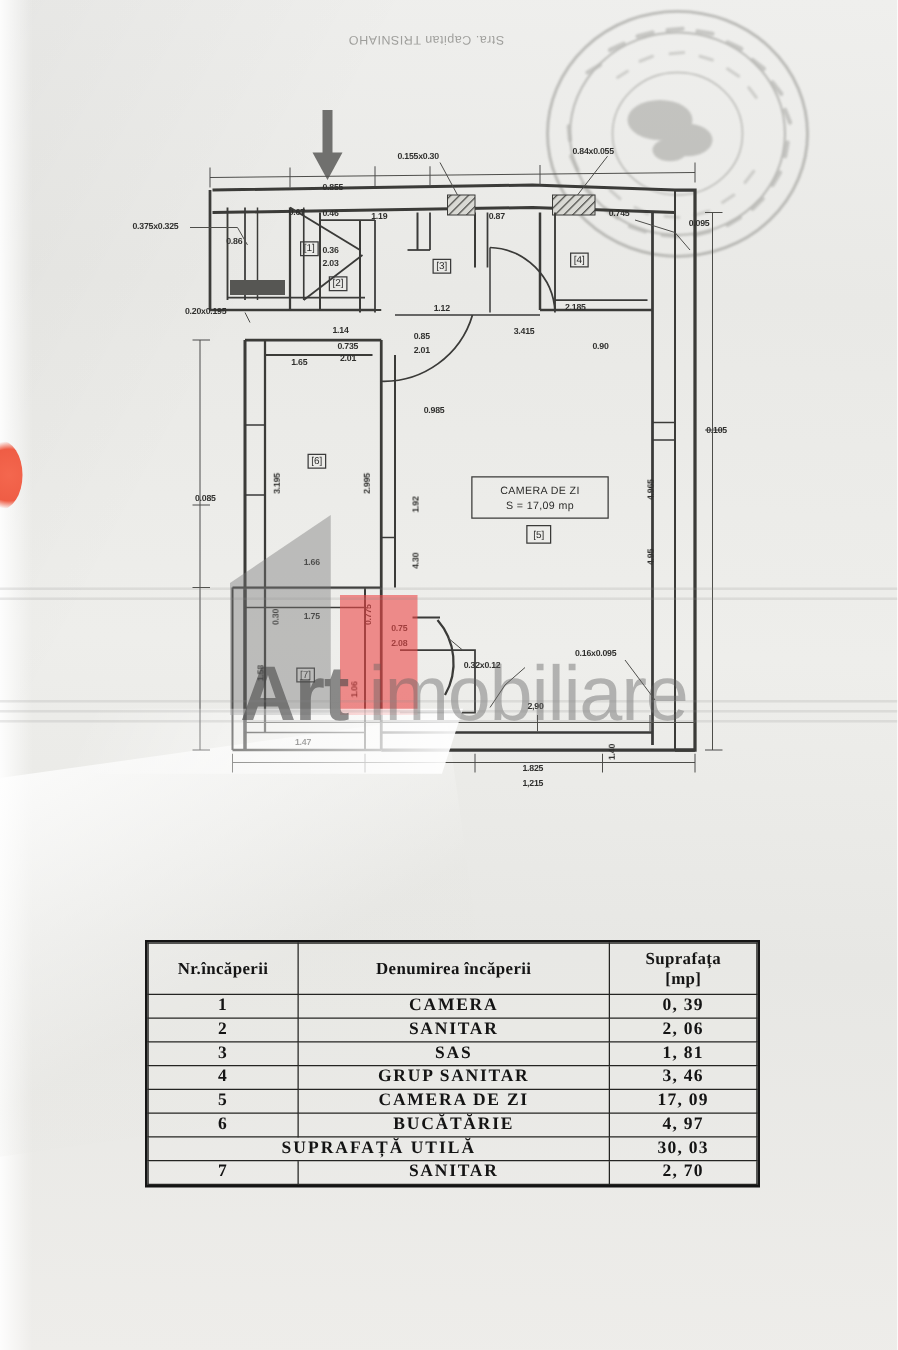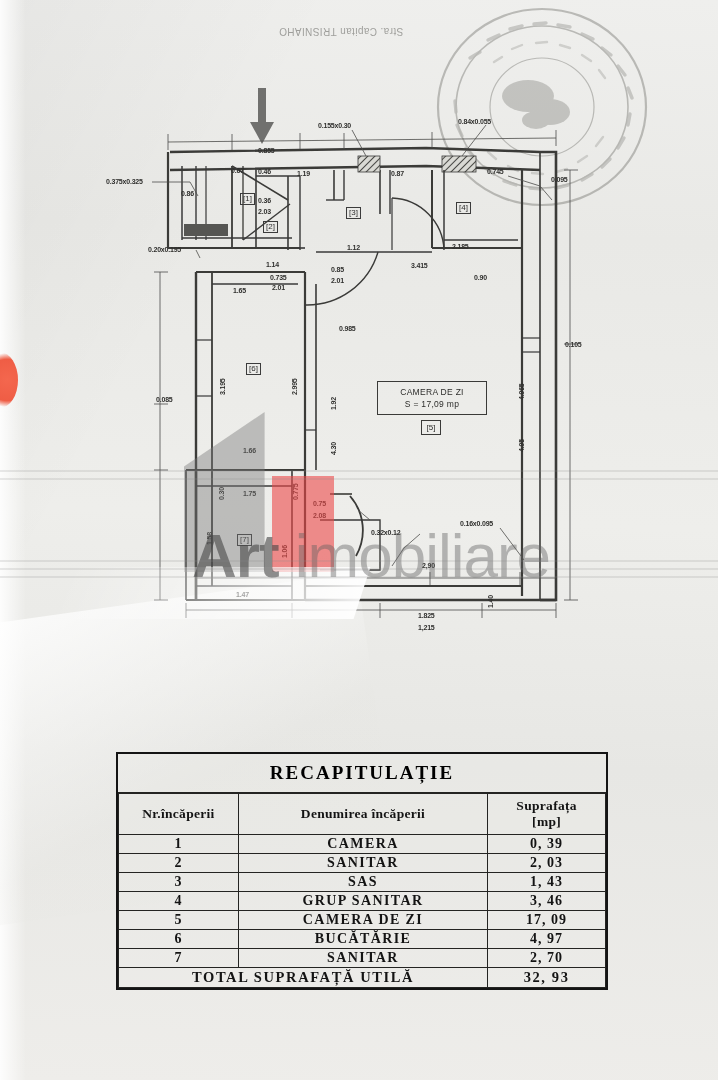--- a/index.html
+++ b/index.html
@@ -417,21 +417,20 @@
   <div id="wm-text"><b>Art</b><span class="thin"> imobiliare</span></div>
 </div>
 
 <div class="scan" style="top:560px"></div>
 <div class="scan" style="top:568px"></div>
 <div class="scan" style="top:576px"></div>
 <div class="scan" style="top:470px"></div>
 <div class="scan" style="top:478px"></div>
 
 <div id="recap">
-  <div class="rc-title">RECAPITULAȚIE</div>
   <table>
     <colgroup>
         <col class="c1">
         <col class="c2">
         <col class="c3">
       </colgroup>
     <thead>
       <tr>
         <th class="rc-head">Nr.încăperii</th>
         <th class="rc-head">Denumirea încăperii</th>
@@ -443,46 +442,46 @@
     </thead>
     <tbody id="recap-body">
         <tr>
           <td class="rc-cell">1</td>
           <td class="rc-cell rc-name">CAMERA</td>
           <td class="rc-cell">0, 39</td>
         </tr>
         <tr>
           <td class="rc-cell">2</td>
           <td class="rc-cell rc-name">SANITAR</td>
-          <td class="rc-cell">2, 03</td>
+          <td class="rc-cell">2, 06</td>
         </tr>
         <tr>
           <td class="rc-cell">3</td>
           <td class="rc-cell rc-name">SAS</td>
-          <td class="rc-cell">1, 43</td>
+          <td class="rc-cell">1, 81</td>
         </tr>
         <tr>
           <td class="rc-cell">4</td>
           <td class="rc-cell rc-name">GRUP SANITAR</td>
           <td class="rc-cell">3, 46</td>
         </tr>
         <tr>
           <td class="rc-cell">5</td>
           <td class="rc-cell rc-name">CAMERA DE ZI</td>
           <td class="rc-cell">17, 09</td>
         </tr>
         <tr>
           <td class="rc-cell">6</td>
           <td class="rc-cell rc-name">BUCĂTĂRIE</td>
           <td class="rc-cell">4, 97</td>
         </tr>
         <tr>
+          <td class="rc-cell rc-span" colspan="2">SUPRAFAȚĂ UTILĂ</td>
+          <td class="rc-cell">30, 03</td>
+        </tr>
+        <tr>
           <td class="rc-cell">7</td>
           <td class="rc-cell rc-name">SANITAR</td>
           <td class="rc-cell">2, 70</td>
         </tr>
-        <tr>
-          <td class="rc-cell rc-total" colspan="2">TOTAL SUPRAFAȚĂ UTILĂ</td>
-          <td class="rc-cell rc-total">32, 93</td>
-        </tr>
       </tbody>
   </table>
 </div>
 
 </body></html>

